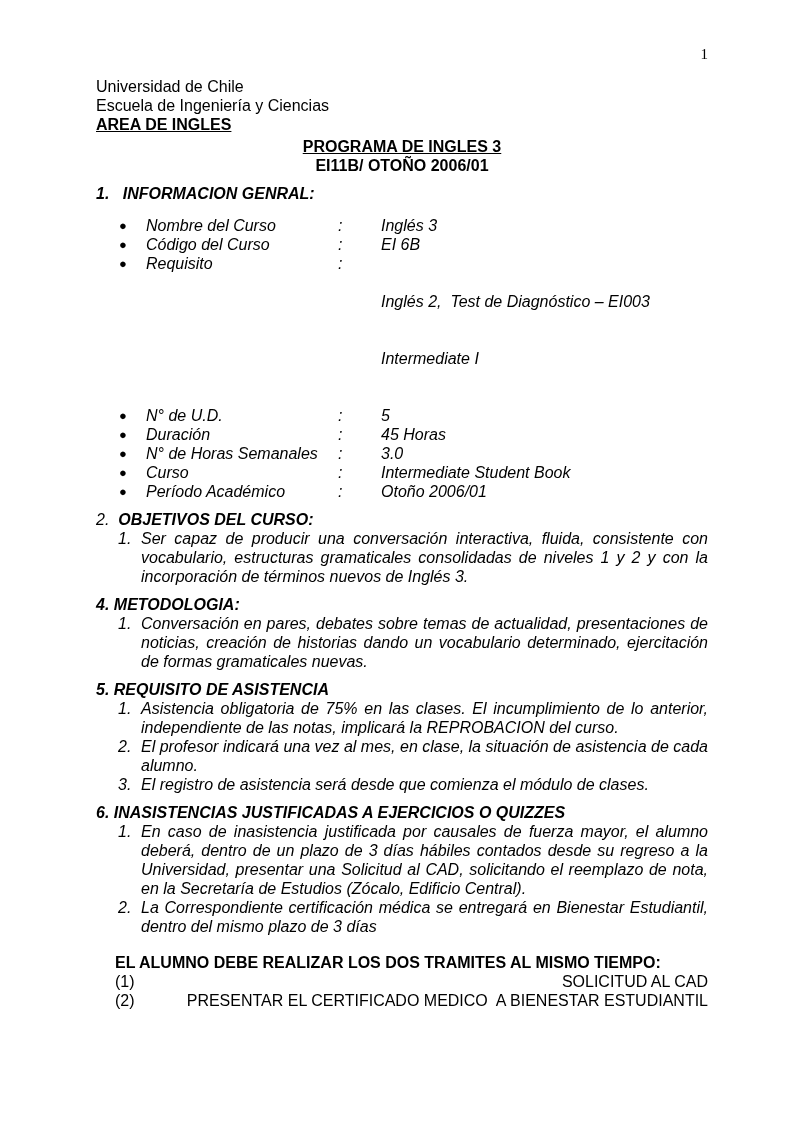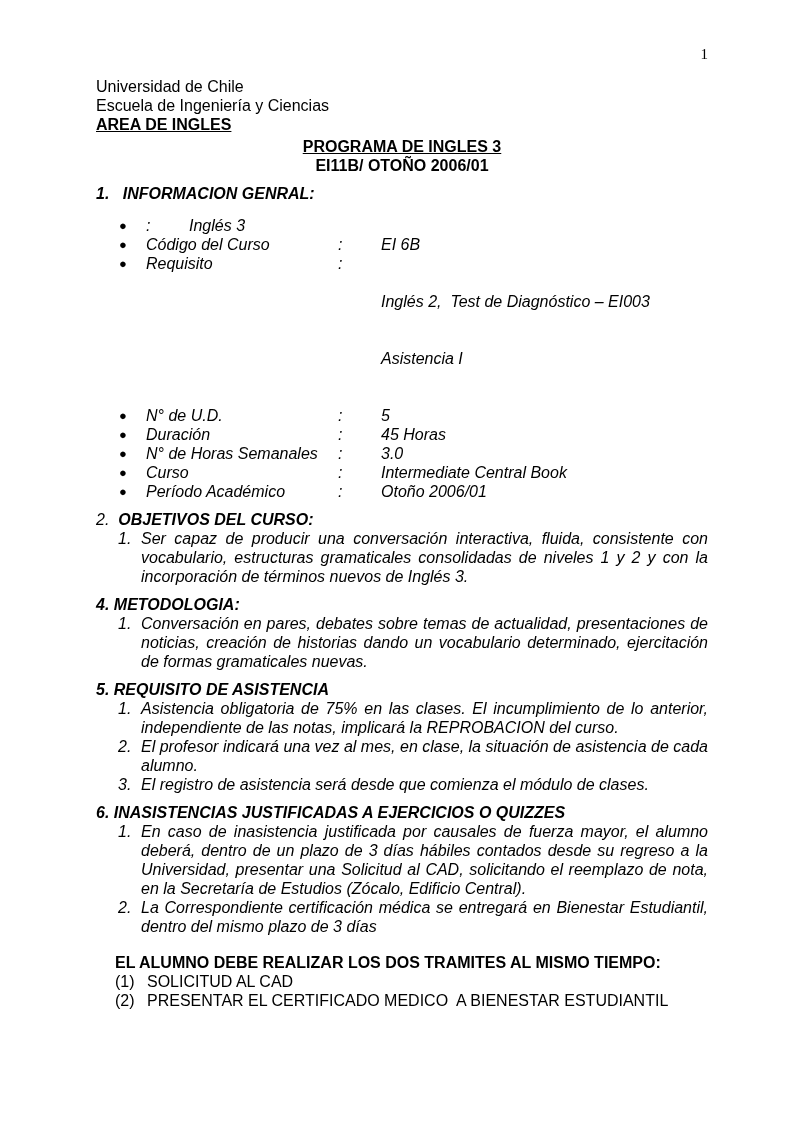--- a/index.html
+++ b/index.html
@@ -39,21 +39,21 @@
   .nitem { display:flex; padding-left:22px; }
   .nnum { width:23px; flex:none; }
   .ntext { flex:1; text-align:justify; }
   .ntext-left { flex:1; text-align:left; }
 
   .sec3-body { padding-left:5px; white-space:pre-wrap; }
 
   .notice { margin-top:17px; padding-left:19px; }
   .notice-item { display:flex; }
   .notice-num { width:32px; flex:none; }
-  .notice-text { flex:1; white-space:pre-wrap; }
+  .notice-text { flex:1; white-space:pre-wrap;text-align:right; }
 </style>
 </head>
 <body>
 
 <div class="page">
 
   <div class="pageno">1</div>
 
   <div class="letterhead">
     <div>Universidad de Chile</div>
@@ -65,38 +65,39 @@
     <div class="bold"><span class="underline">PROGRAMA  DE INGLES 3</span></div>
     <div class="bold">EI11B/ OTOÑO 2006/01</div>
   </div>
 
   <div class="sec">
     <div class="sec-heading bold"><span class="num">1.   </span><span>INFORMACION GENRAL:</span></div>
     <div class="info-list">
 
       <div class="info-row">
         <span class="bullet">●</span>
+        <span class="info-label">Nombre del Curso</span>
         <span class="info-colon">:</span>
         <span class="info-value">Inglés 3</span>
       </div>
 
       <div class="info-row">
         <span class="bullet">●</span>
         <span class="info-label">Código del Curso</span>
         <span class="info-colon">:</span>
         <span class="info-value">EI 6B</span>
       </div>
 
       <div class="info-row">
         <span class="bullet">●</span>
         <span class="info-label">Requisito</span>
         <span class="info-colon">:</span>
         <span class="info-value">
           <div>Inglés 2,  Test de Diagnóstico – EI003</div>
-          <div>Asistencia I</div>
+          <div>Intermediate I</div>
         </span>
       </div>
 
       <div class="info-row">
         <span class="bullet">●</span>
         <span class="info-label">N° de U.D.</span>
         <span class="info-colon">:</span>
         <span class="info-value">5</span>
       </div>
 
@@ -111,21 +112,21 @@
         <span class="bullet">●</span>
         <span class="info-label">N° de Horas Semanales</span>
         <span class="info-colon">:</span>
         <span class="info-value">3.0</span>
       </div>
 
       <div class="info-row">
         <span class="bullet">●</span>
         <span class="info-label">Curso</span>
         <span class="info-colon">:</span>
-        <span class="info-value">Intermediate Central Book</span>
+        <span class="info-value">Intermediate Student Book</span>
       </div>
 
       <div class="info-row">
         <span class="bullet">●</span>
         <span class="info-label">Período Académico</span>
         <span class="info-colon">:</span>
         <span class="info-value">Otoño 2006/01</span>
       </div>
 
     </div>

